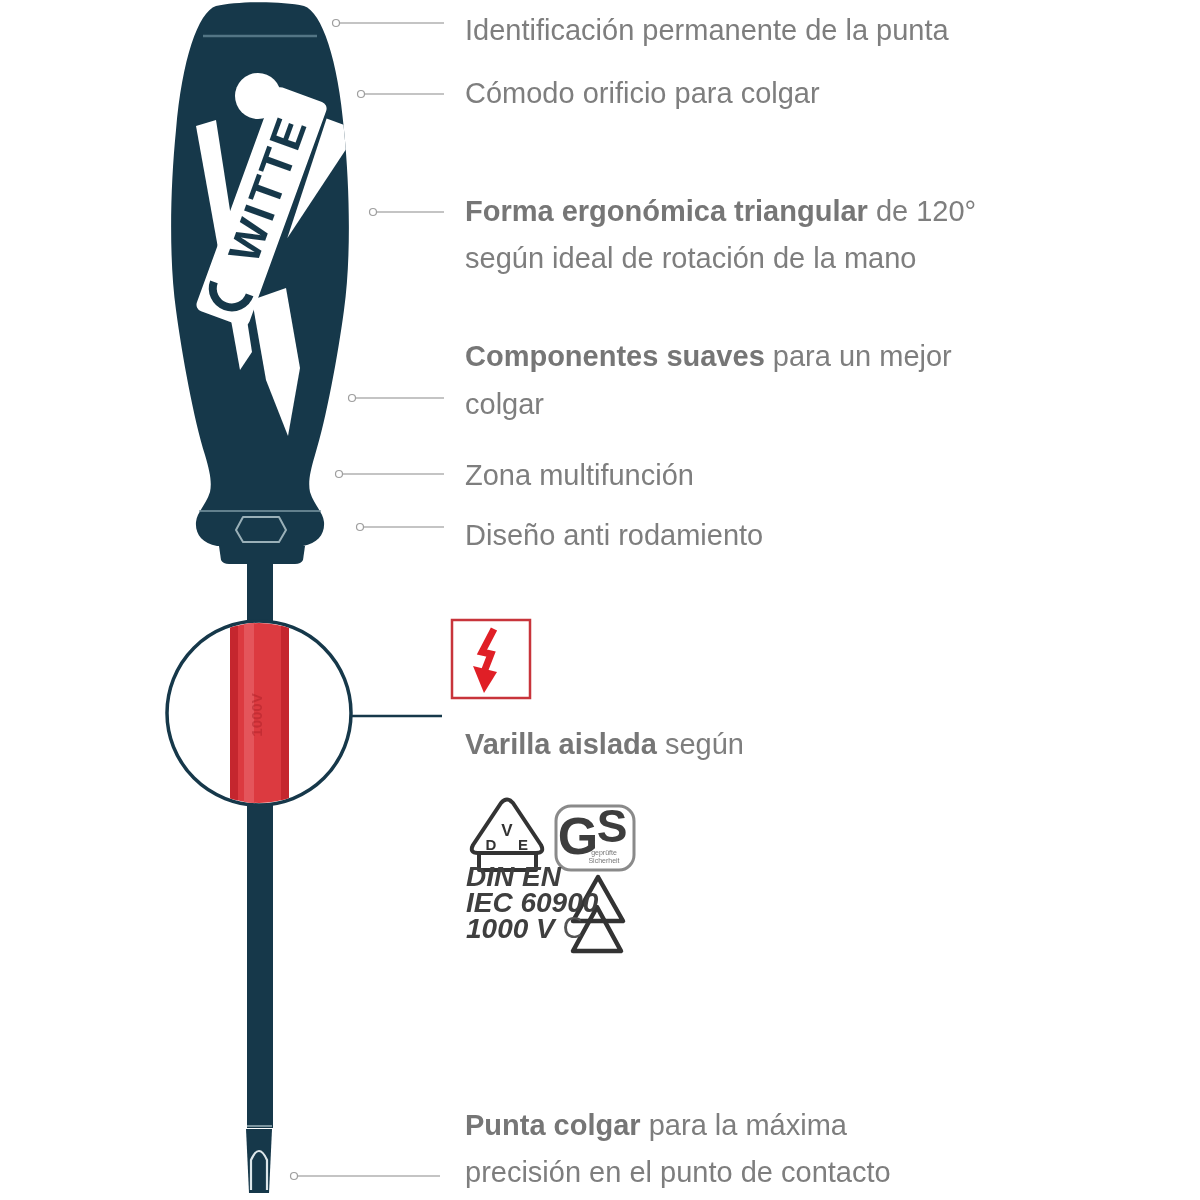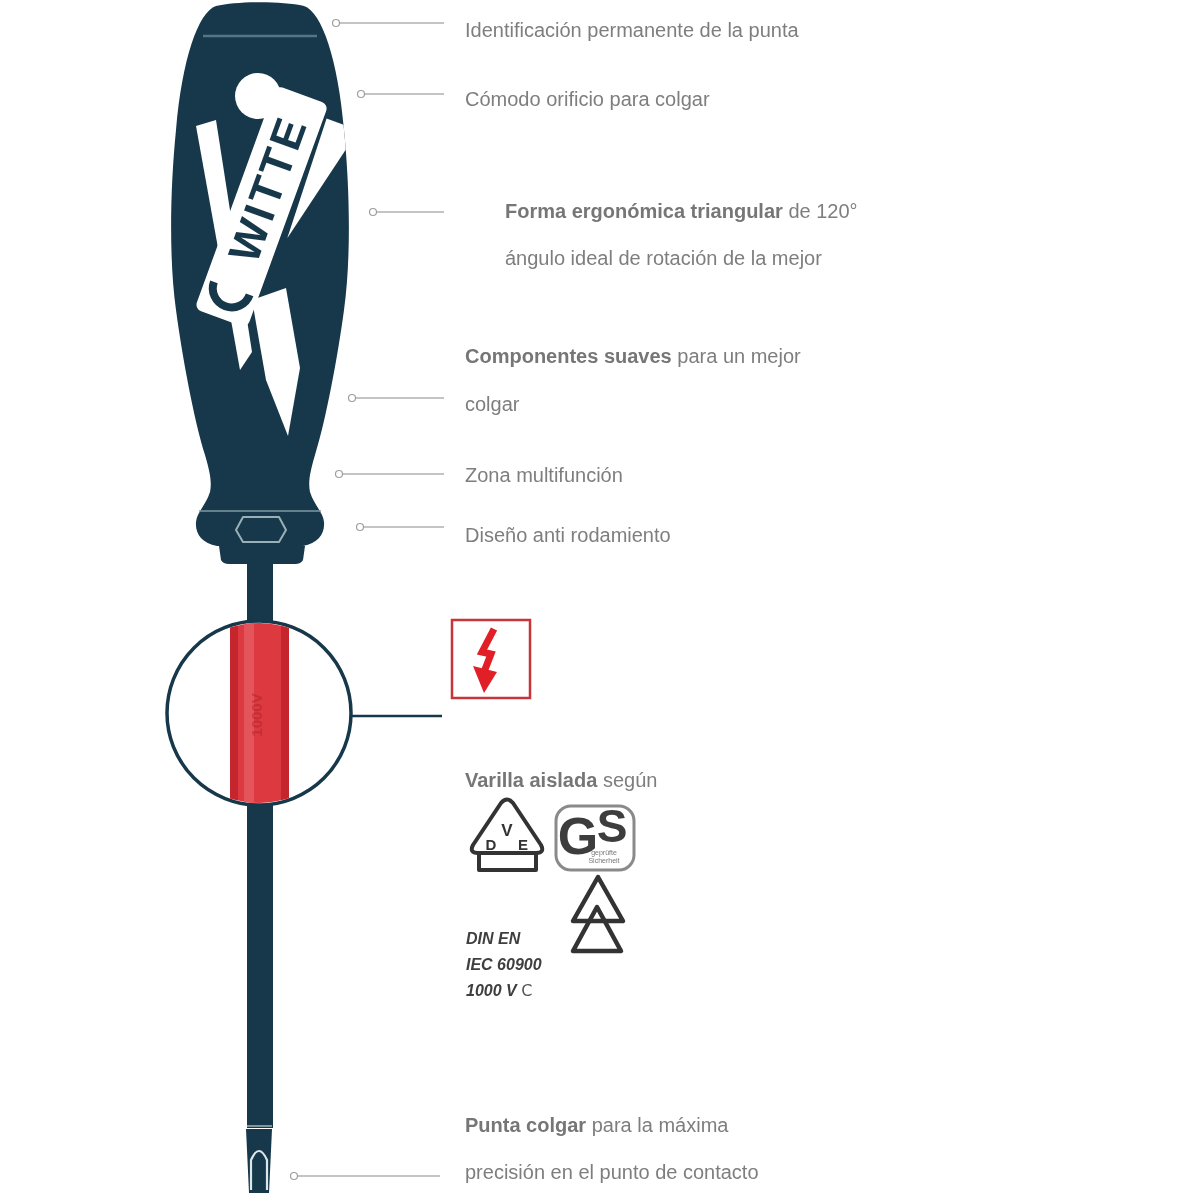--- a/index.html
+++ b/index.html
@@ -2,24 +2,24 @@
 <html style="--handle: #16384a; --insulation-red: #dc3a40; --insulation-red-dark: #c5262e; --warning-red: #c8343b; --bolt-red: #e01f26; --annotation-gray: #7e7e7e; --standards-gray: #3f3f3f; --leader-gray: #b0b0b0;"><head>
 <meta charset="utf-8">
 <style>
   html,body{margin:0;padding:0;background:#fff;}
   #stage{position:relative;width:1200px;height:1200px;background:#fff;overflow:hidden;
          font-family:"Liberation Sans","DejaVu Sans",sans-serif;}
   svg{position:absolute;left:0;top:0;}
   .fill-navy{fill:var(--handle,#16384a);}
   .stroke-navy{stroke:var(--handle,#16384a);}
   .ann{position:absolute;left:465px;color:var(--annotation-gray,#7e7e7e);
-       font-size:20px;line-height:47px;white-space:nowrap;}
+       font-size:29px;line-height:47px;white-space:nowrap;}
   .ann b{font-weight:700;color:#767676;}
-  .std{position:absolute;left:466px;top:926px;color:var(--standards-gray,#3f3f3f);
-       font-size:16px;line-height:26px;font-style:italic;font-weight:700;white-space:nowrap;}
+  .std{position:absolute;left:466px;top:864px;color:var(--standards-gray,#3f3f3f);
+       font-size:28px;line-height:26px;font-style:italic;font-weight:700;white-space:nowrap;}
   .std .cls{font-weight:400;font-family:"DejaVu Sans",sans-serif;font-style:normal;color:#555;}
   .brand-text{font-weight:700;font-size:44px;letter-spacing:3px;fill:var(--handle,#16384a);}
   .logo-letter{font-weight:700;fill:#333;}
   .gs-letter{font-weight:700;fill:#3d3d3d;}
   .gs-sub{font-size:7px;fill:#777;}
 </style>
 </head>
 <body>
 
 <div id="stage">
@@ -135,43 +135,43 @@
     <g fill="none" stroke="#333" stroke-width="4.5" stroke-linejoin="round">
       <path d="M 598 877 L 623 921 L 573 921 Z"></path>
       <path d="M 597 907 L 621 951 L 573 951 Z"></path>
     </g>
   </svg>
 
   <div class="ann" style="top:7px;">
     <span>Identificación permanente de la punta</span>
   </div>
 
-  <div class="ann" style="top:76px;">
+  <div class="ann" style="top:70px;">
     <span>Cómodo orificio para colgar</span>
   </div>
 
-  <div class="ann" style="top:188px;margin-left:40px;">
+  <div class="ann" style="top:188px;">
     <b>Forma ergonómica triangular</b><span> de 120°</span><br>
-    <span>ángulo ideal de rotación de la mejor</span>
+    <span>según ideal de rotación de la mano</span>
   </div>
 
   <div class="ann" style="top:332px;line-height:48px;">
     <b>Componentes suaves</b><span> para un mejor</span><br>
     <span>colgar</span>
   </div>
 
   <div class="ann" style="top:455px;line-height:40px;text-align:right;">
     <span>Zona multifunción</span>
   </div>
 
   <div class="ann" style="top:515px;line-height:40px;">
     <span>Diseño anti rodamiento</span>
   </div>
 
-  <div class="ann" style="top:722px;line-height:44px;margin-top:36px;">
+  <div class="ann" style="top:722px;line-height:44px;">
     <b>Varilla aislada</b><span> según</span>
   </div>
 
   <div class="std">
     <span>DIN EN</span><br>
     <span>IEC 60900</span><br>
     <span>1000 V</span>
     <span class="cls">C</span>
   </div>
 

